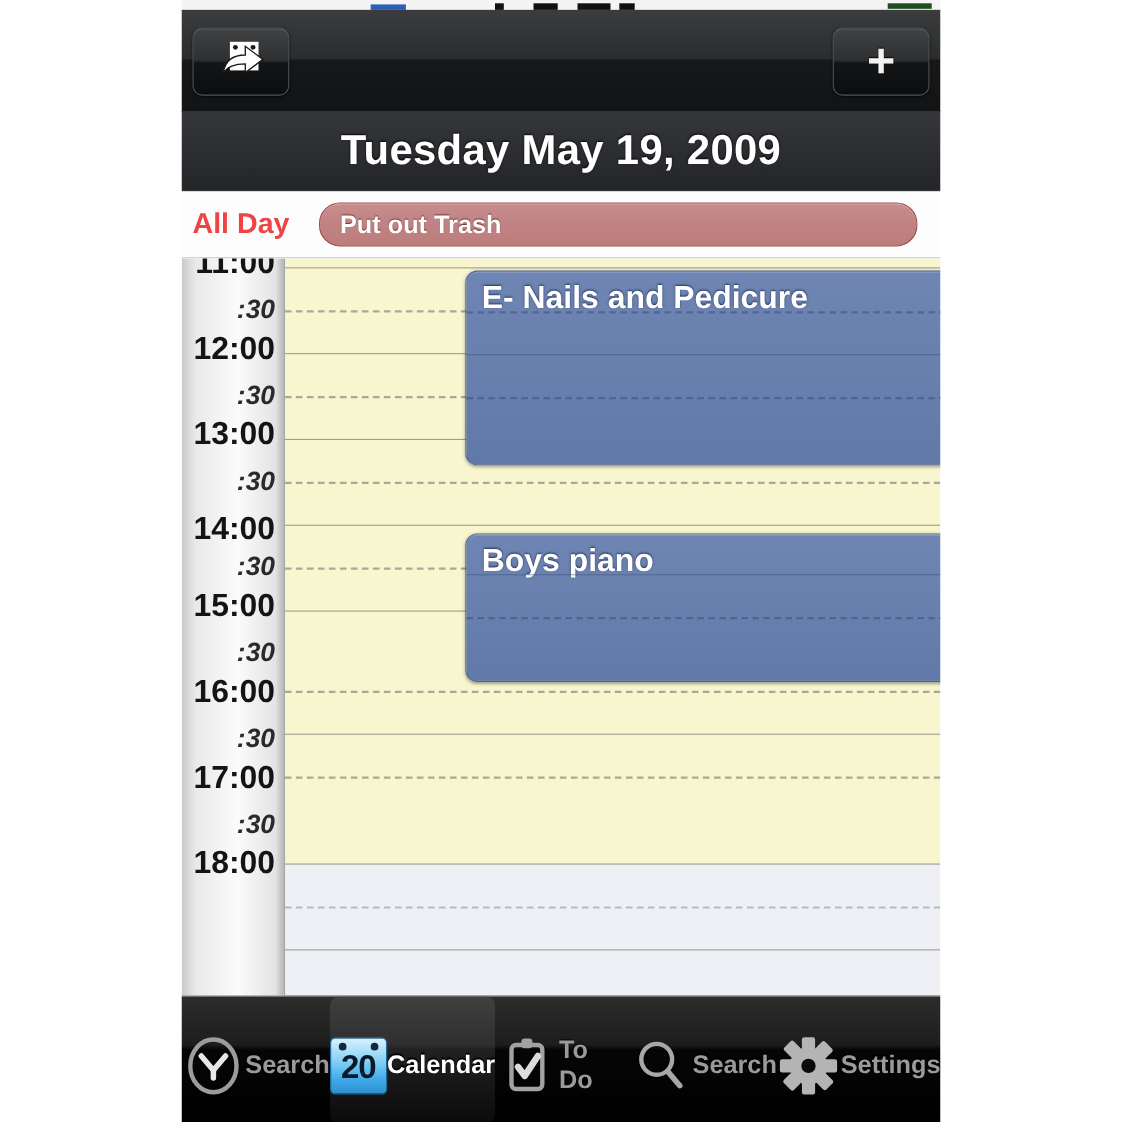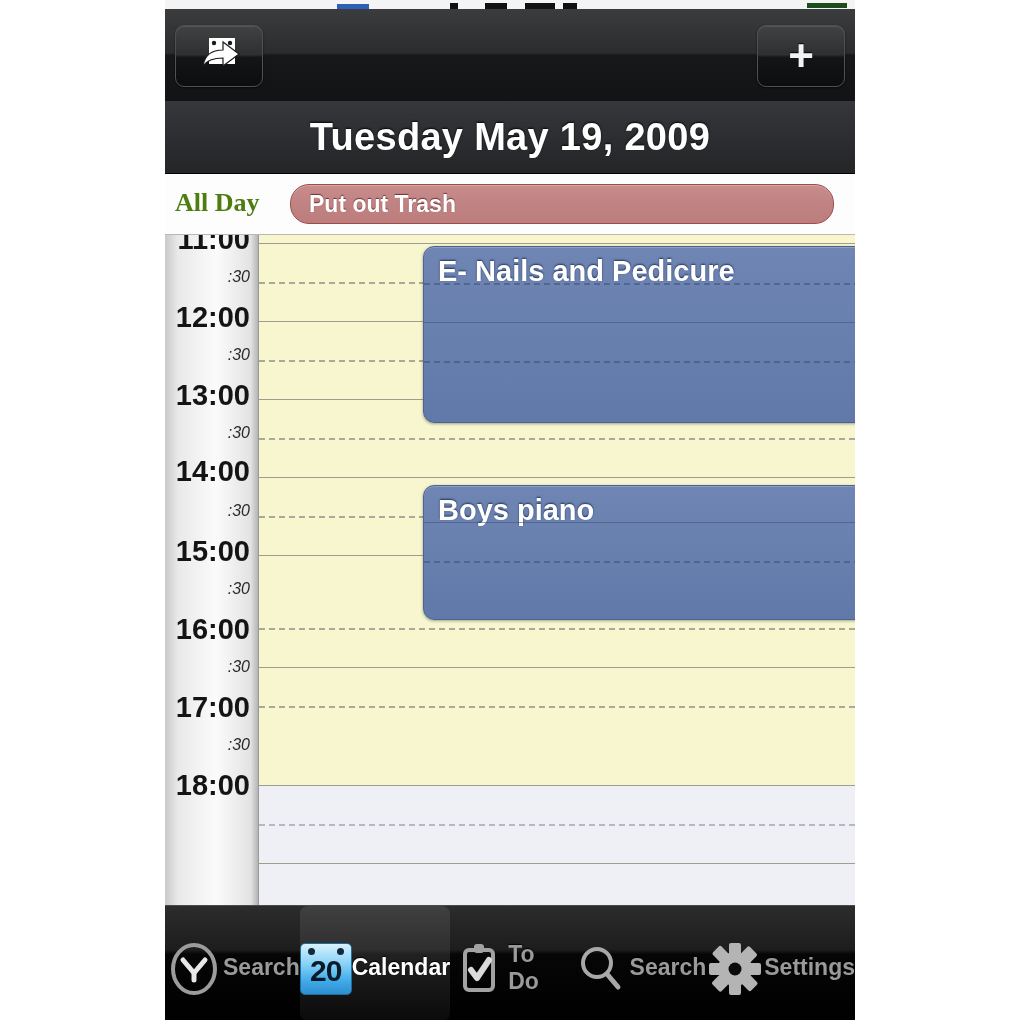--- a/index.html
+++ b/index.html
@@ -81,21 +81,21 @@
     text-shadow:0 -1px 2px rgba(0,0,0,.9);
   }
 
   
   .allday{
     position:absolute;left:0;top:174px;width:690px;height:60px;
     background:#fdfdfd;border-bottom:1px solid #b9b9ad;
   }
   .allday-label{
     position:absolute;left:10px;top:14px;
-    font-size:26px;font-weight:bold;color:#4d7c0f;font-family:Liberation Serif, serif;
+    font-size:26px;font-weight:bold;color:#ef4444;
   }
   .allday-pill{
     position:absolute;left:125px;top:10px;width:542px;height:38px;
     border-radius:19px;
     background:linear-gradient(#c98d8d 0%,#c08282 50%,#bd7d7d 100%);
     border:1px solid #9d4c4c;
     display:flex;align-items:center;
     box-shadow:0 1px 0 rgba(255,255,255,.25) inset;
     cursor:pointer;
   }
@@ -125,21 +125,21 @@
   .hline{position:absolute;left:0;width:596px;height:0;}
   .hline.full{border-top:1px solid #9e9e8f;}
   .hline.half{border-top:2px dashed #a9a99b;}
   .hline.half-off{border-top:2px dashed #b6b9c4;}
 
   .tlabel{
     position:absolute;right:8px;text-align:right;
     color:#141414;
   }
   .tlabel.hour{font-size:29px;font-weight:bold;}
-  .tlabel.half{font-size:16px;font-weight:normal;font-style:italic;color:#2a2a2a;}
+  .tlabel.half{font-size:24px;font-weight:bold;font-style:italic;color:#2a2a2a;}
 
   .event{
     position:absolute;left:164px;width:566px;
     border-radius:11px;
     background:linear-gradient(#6f85b4 0%,#6880ae 50%,#6079a9 100%);
     border:1px solid #4c6492;
     box-shadow:0 1px 3px rgba(0,0,0,.35), 0 1px 0 rgba(255,255,255,.20) inset;
     cursor:pointer;
     overflow:hidden;
   }
@@ -274,21 +274,21 @@
     <div class="gutter">
       <span class="tlabel hour" style="top:-12px;">11:00</span>
       <span class="tlabel half" style="top:33px;">:30</span>
 
       <span class="tlabel hour" style="top:66px;">12:00</span>
       <span class="tlabel half" style="top:111px;">:30</span>
 
       <span class="tlabel hour" style="top:144px;">13:00</span>
       <span class="tlabel half" style="top:189px;">:30</span>
 
-      <span class="tlabel hour" style="top:220px;margin-left:17px;">14:00</span>
+      <span class="tlabel hour" style="top:230px;margin-left:17px;">14:00</span>
       <span class="tlabel half" style="top:267px;">:30</span>
 
       <span class="tlabel hour" style="top:300px;">15:00</span>
       <span class="tlabel half" style="top:345px;">:30</span>
 
       <span class="tlabel hour" style="top:378px;">16:00</span>
       <span class="tlabel half" style="top:423px;">:30</span>
 
       <span class="tlabel hour" style="top:456px;">17:00</span>
       <span class="tlabel half" style="top:501px;">:30</span>

